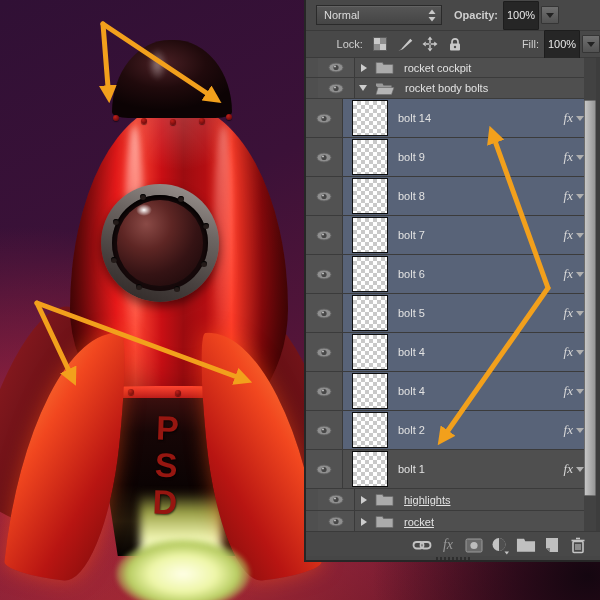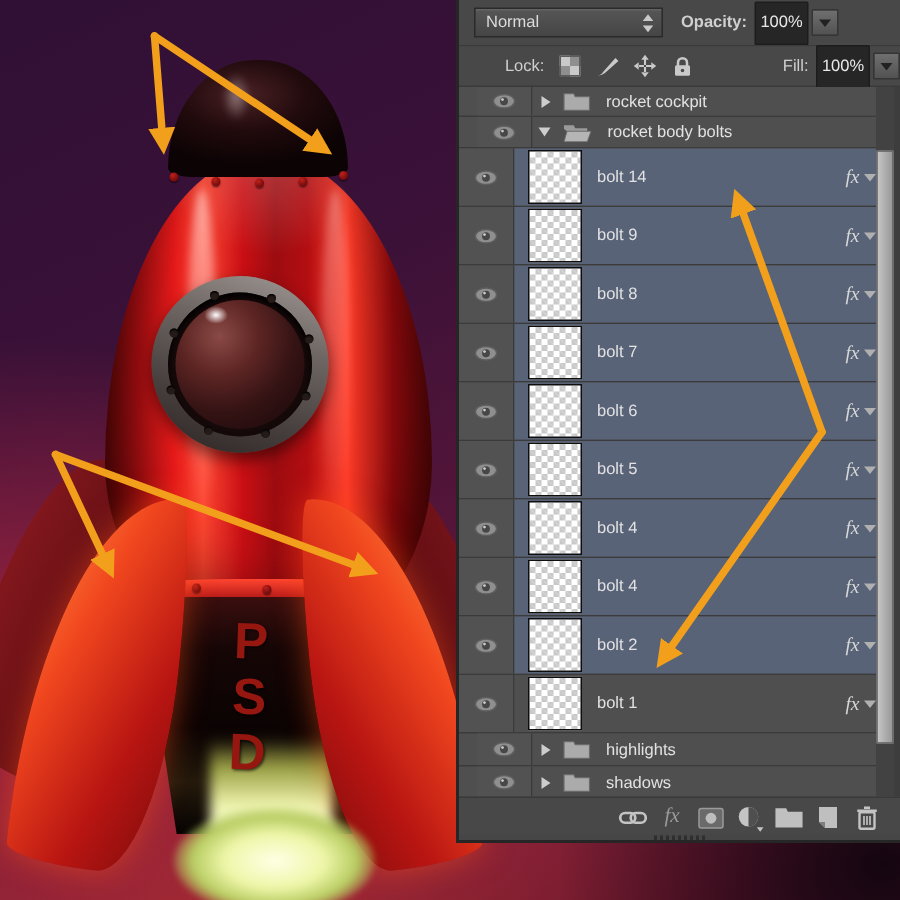--- a/index.html
+++ b/index.html
@@ -85,21 +85,21 @@
   .dropbtn i{display:block;width:0;height:0;border-left:4px solid transparent;border-right:4px solid transparent;
     border-top:5px solid #222;}
   .lockicons{display:flex;align-items:center;gap:7px;margin-left:8px;}
   .lockicons .li{display:flex;align-items:center;justify-content:center;width:18px;height:18px;}
   .fill-lbl{margin-left:58px;}
   .lock-lbl{margin-left:7px;}
 
   
   #rows{position:relative;height:473px;overflow:hidden;background:#4f4f4f;}
   .row{display:flex;align-items:stretch;border-bottom:1px solid #3b3b3b;box-sizing:border-box;}
-  .row.group{height:20px;padding-left:12px;} .row.group2{height:21px;} .row.groupb{height:22px;}
+  .row.group{height:20px;padding-left:12px;} .row.group2{height:21px;} .row.groupb{height:22px;text-decoration:underline;}
   .row.layer{height:39px;}
   .eyecell{flex:0 0 36px;background:#525252;border-right:1px solid #3a3a3a;
     display:flex;align-items:center;justify-content:center;}
   .rowbody{flex:1;display:flex;align-items:center;background:#4f4f4f;min-width:0;}
   .row.sel .rowbody{background:#586378;}
   .tri{width:0;height:0;margin-left:6px;}
   .tri.closed{border-top:4px solid transparent;border-bottom:4px solid transparent;border-left:6px solid #cdcdcd;}
   .tri.open{border-left:4px solid transparent;border-right:4px solid transparent;border-top:6px solid #cdcdcd;margin-left:4px;}
   .fold{margin-left:8px;display:flex;align-items:center;}
   .lname{margin-left:10px;white-space:nowrap;color:#e2e2e2;}
@@ -479,21 +479,21 @@
               <circle cx="7" cy="4.4" r="0.9" fill="#cfcfcf"></circle>
             </svg>
           </div>
         <div class="rowbody">
           <span class="tri closed"></span>
           <span class="fold">
               <svg width="19" height="13" viewBox="0 0 19 13">
                 <path d="M1,3.5 V1.5 h6.5 l1,2 h9.5 V12.5 H1 z" fill="#ababab" stroke="#6b6b6b" stroke-width="0.8"></path>
               </svg>
             </span>
-          <span class="lname">shadows</span>
+          <span class="lname">rocket</span>
         </div>
       </div>
     </div>
 
     <div id="sb-track"></div>
     <div id="sb-thumb"></div>
     <div id="redge"></div>
 
     <div id="btoolbar">
       <span class="tbi first">

